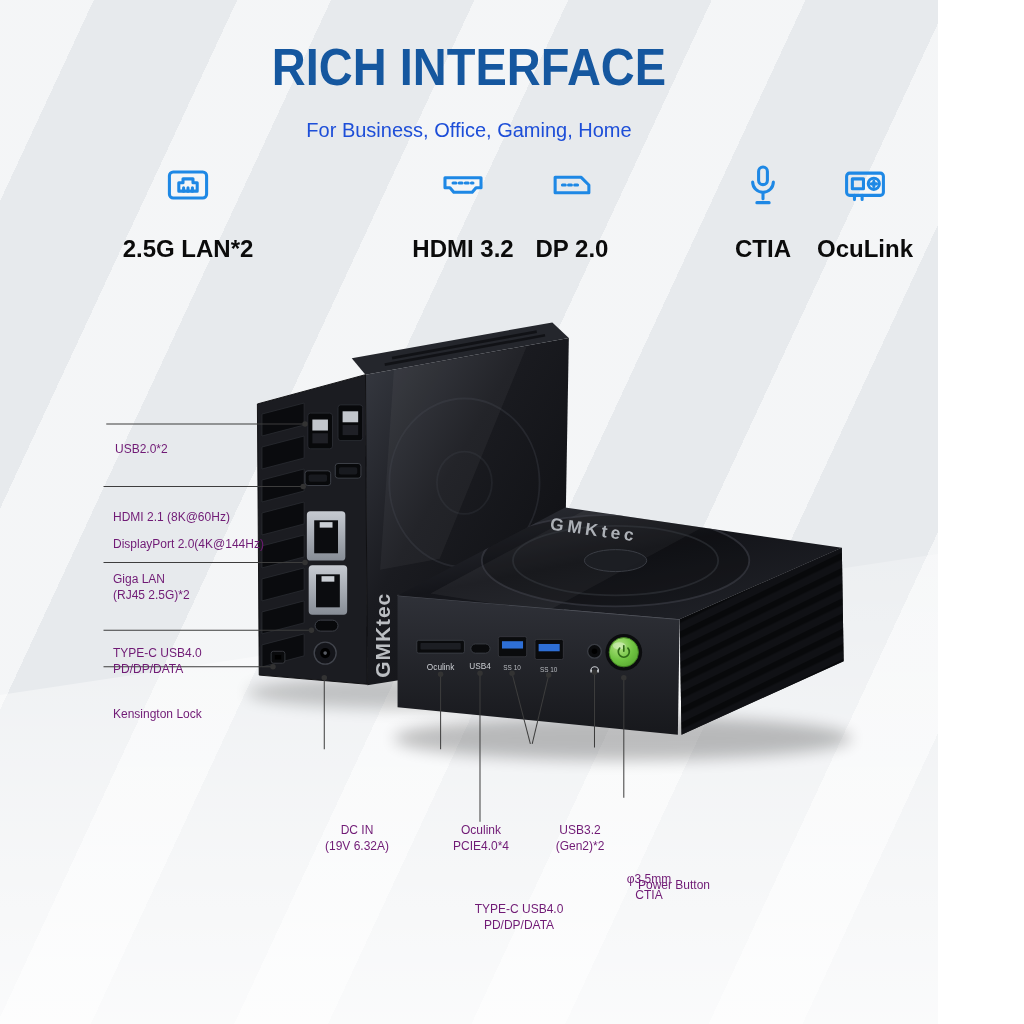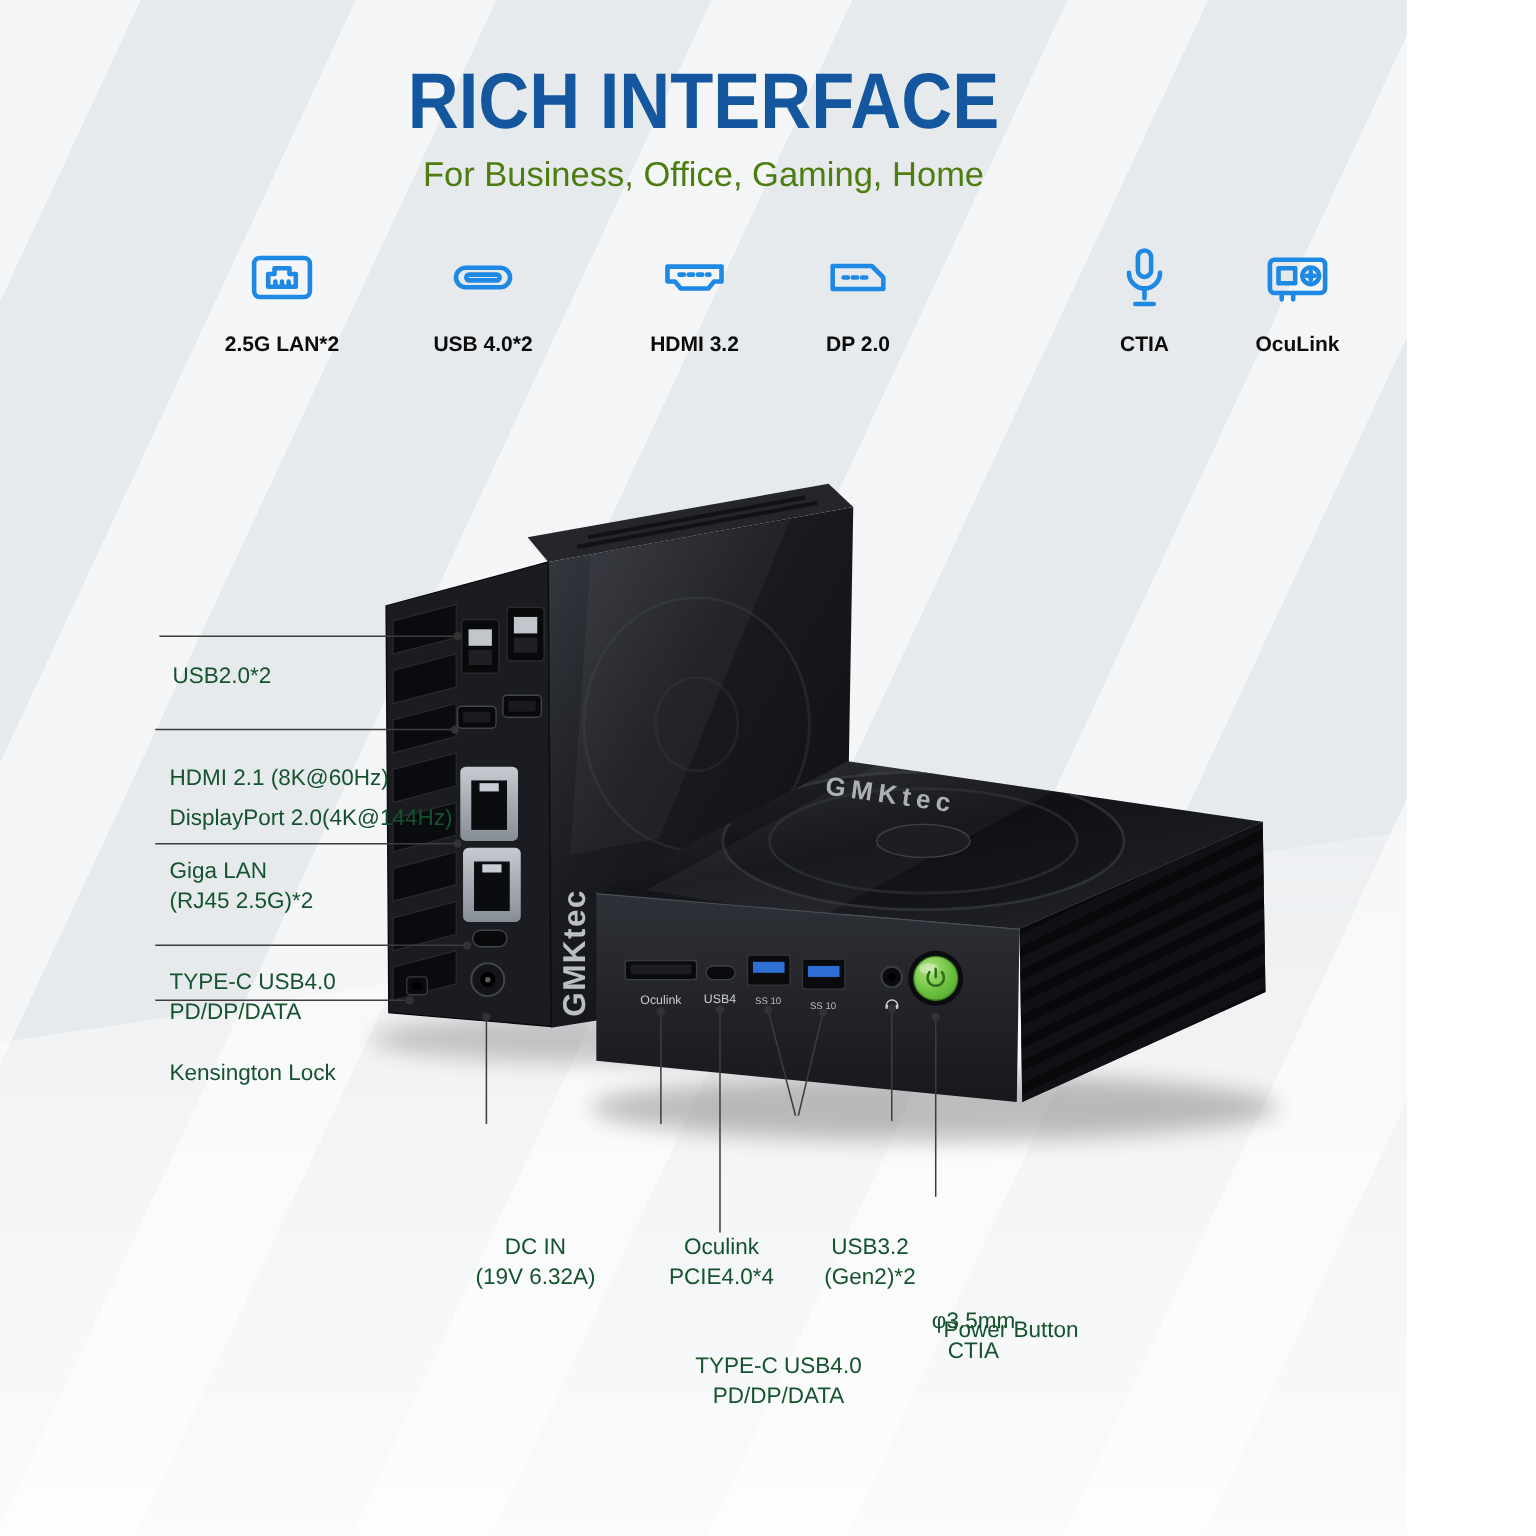--- a/index.html
+++ b/index.html
@@ -9,26 +9,26 @@
   .stripes{position:absolute;inset:0;z-index:0;
     background:repeating-linear-gradient(115deg,
       rgba(255,255,255,.55) 0px, rgba(255,255,255,.55) 85px,
       rgba(255,255,255,0) 85px, rgba(255,255,255,0) 215px);}
   .floor{position:absolute;left:0;right:0;bottom:0;height:470px;z-index:0;
     background:linear-gradient(180deg, rgba(255,255,255,.25), rgba(255,255,255,.8));
     clip-path:polygon(0 30%, 100% 0%, 100% 100%, 0 100%);}
   .header{position:absolute;top:36px;left:0;width:100%;text-align:center;z-index:3}
   .title{font-size:47px;font-weight:bold;color:#15579F;letter-spacing:0;
     transform:scaleY(1.12);transform-origin:center top;}
-  .subtitle{font-size:23px;color:#4d7c0f;margin-top:12px}
+  .subtitle{font-size:20px;color:#1d4ed8;margin-top:28px}
   .if-item{position:absolute;top:162px;transform:translateX(-50%);text-align:center;z-index:3;width:160px}
   .if-item svg{display:block;margin:0 auto}
-  .if-label{margin-top:13px;font-size:14px;font-weight:bold;color:#0b0b0b;white-space:nowrap}
+  .if-label{margin-top:27px;font-size:24px;font-weight:bold;color:#0b0b0b;white-space:nowrap}
   .scene{position:absolute;inset:0;z-index:1}
-  .cl,.cb{position:absolute;z-index:2;font-size:15px;color:#14532d;line-height:1.34;white-space:pre-line}
+  .cl,.cb{position:absolute;z-index:2;font-size:12px;color:#701a75;line-height:1.34;white-space:pre-line}
   .cb{transform:translateX(-50%);text-align:center}
 </style>
 </head>
 <body>
 
 <div class="page">
   <div class="stripes"></div>
   <div class="floor"></div>
 
   <div class="header">
@@ -38,29 +38,20 @@
 
   <div class="if-item" style="left:188px">
     <span>
       <svg width="46" height="46" viewBox="0 0 24 24" fill="none" stroke="#1E88E5" stroke-width="1.6" stroke-linecap="round" stroke-linejoin="round">
         <rect x="2.3" y="5.2" width="19.4" height="13.6" rx="2"></rect>
         <path d="M7.2 15.2 v-4.4 h2.2 v-2 h5.2 v2 h2.2 v4.4 z"></path>
         <path d="M9.7 15.2 v-1.8 M12 15.2 v-1.8 M14.3 15.2 v-1.8"></path>
       </svg>
     </span>
     <div class="if-label">2.5G LAN*2</div>
-  </div>
-  <div class="if-item" style="left:322px">
-    <span>
-      <svg width="46" height="46" viewBox="0 0 24 24" fill="none" stroke="#1E88E5" stroke-width="1.6" stroke-linecap="round" stroke-linejoin="round">
-        <rect x="2.6" y="8.6" width="18.8" height="6.8" rx="3.4"></rect>
-        <rect x="6.2" y="11" width="11.6" height="2" rx="1"></rect>
-      </svg>
-    </span>
-    <div class="if-label">USB 4.0*2</div>
   </div>
   <div class="if-item" style="left:463px">
     <span>
       <svg width="46" height="46" viewBox="0 0 24 24" fill="none" stroke="#1E88E5" stroke-width="1.6" stroke-linecap="round" stroke-linejoin="round">
         <path d="M2.6 8.2 h18.8 v5.2 h-2.6 l-2 2.4 h-9.6 l-2 -2.4 h-2.6 z"></path>
         <path d="M6.8 11 h10.4" stroke-dasharray="1.5 1.7"></path>
       </svg>
     </span>
     <div class="if-label">HDMI 3.2</div>
   </div>

